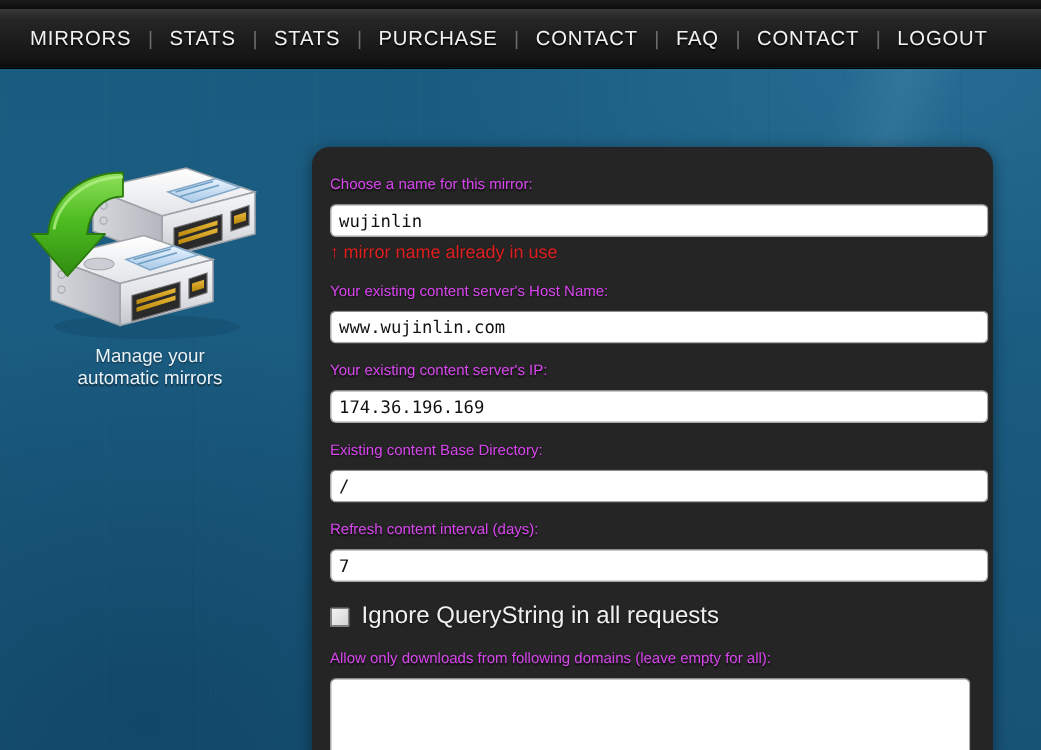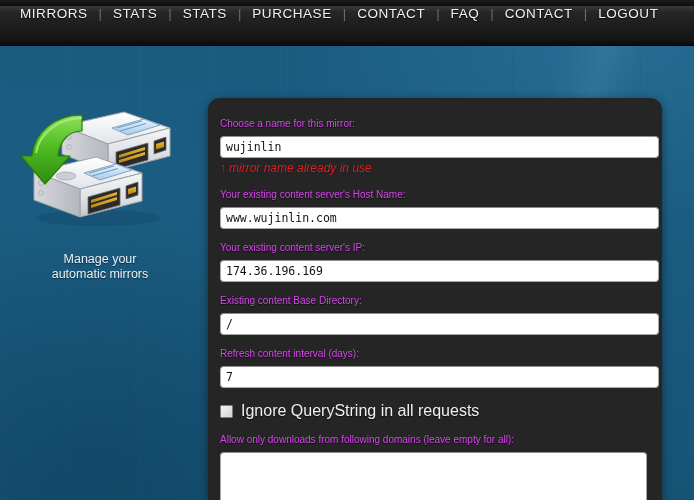--- a/index.html
+++ b/index.html
@@ -55,20 +55,21 @@
     position: absolute; left: 0; top: 0;
     width: 694px; height: 6px;
     background: linear-gradient(180deg, #1b1b1b 0%, #0d0d0d 100%);
   }
   #navbar {
     position: absolute; left: 0; top: 6px;
     width: 694px; height: 40px;
     background: linear-gradient(180deg, #3a3a3a 0%, #262626 16%, #1d1d1d 52%, #141414 86%, #0b0b0b 100%);
     border-bottom: 1px solid #000;
     display: flex;
+    align-items: center;
     padding-left: 10px;
   }
   .nav-item {
     color: #f2f2f2;
     font-size: 13.5px;
     letter-spacing: 0.55px;
     padding: 0 10px;
     text-decoration: none;
     white-space: nowrap;
     font-family: "Liberation Sans", sans-serif;
@@ -87,21 +88,20 @@
     left: 0; top: 100px;
     width: 200px;
     text-align: center;
   }
   #mirror-icon-wrap {
     width: 160px; height: 130px;
     margin: 0 auto;
     position: relative;
   }
   #sidebar-caption {
-    margin-top: 22px;
     color: #e9f2f8;
     font-size: 12.5px;
     line-height: 15px;
     text-shadow: 0 1px 1px rgba(0,0,0,0.55);
   }
   #sidebar-caption .l2 { display: block; }
 
   
   #panel {
     position: absolute;
@@ -136,21 +136,20 @@
     padding: 0 5px;
     outline: none;
   }
   .error-msg {
     color: #e02020;
     font-size: 12px;
     line-height: 15px;
     margin-top: 3px;
     display: block;
     text-shadow: 0 0 1px rgba(0,0,0,0.5);
-    font-style: italic;
   }
   .error-msg .arrow { margin-right: 3px; }
 
   .check-row {
     display: flex;
     align-items: center;
     margin: 14px 0 12px 0;
   }
   .checkbox {
     width: 13px; height: 13px;

